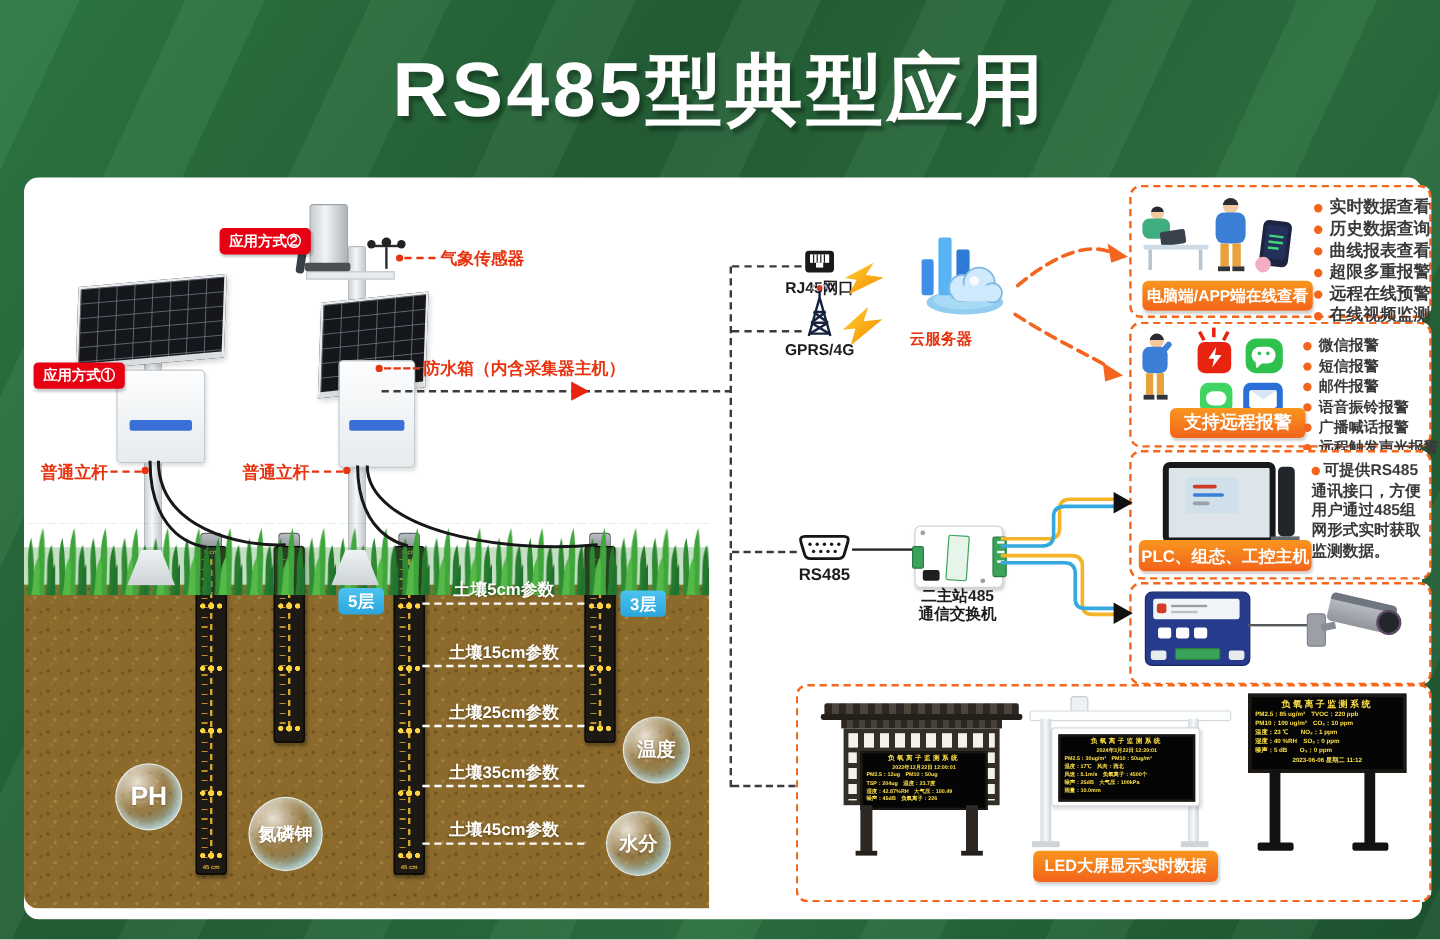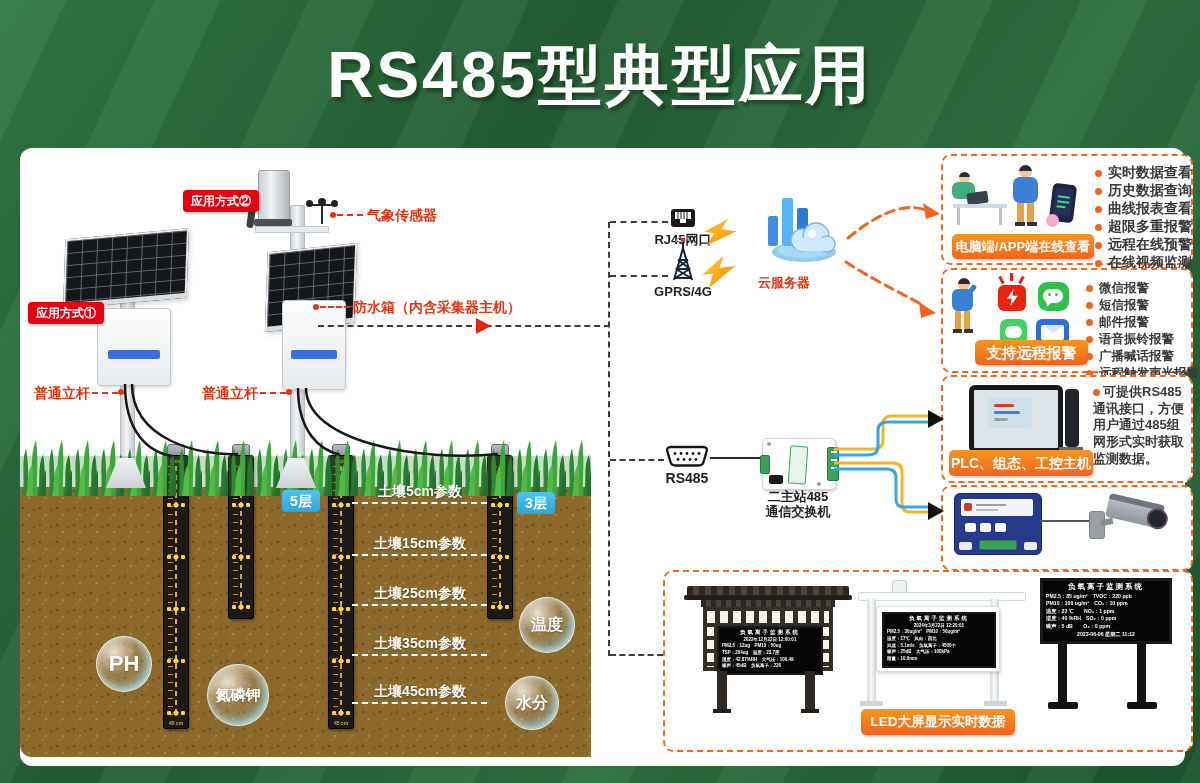--- a/index.html
+++ b/index.html
@@ -57,21 +57,21 @@
   .switch{background:#fff;border:1px solid #cfd4d8;border-radius:5px;box-shadow:1px 2px 3px rgba(0,0,0,.18);}
   .greenblk{background:#3aa35a;border:1px solid #2a7a42;border-radius:2px;}
   
   .panel{background:#fff;border:2px dashed #f4671c;border-radius:10px;}
   .pill{background:linear-gradient(180deg,#f8961f,#f3641c);color:#fff;font-weight:bold;text-align:center;border-radius:5px;
     box-shadow:1px 2px 2px rgba(0,0,0,.18);white-space:nowrap;}
   .b-row{display:flex;align-items:center;gap:6px;font-weight:bold;color:#3a3a3a;white-space:nowrap;}
   .b-dot{width:7px;height:7px;border-radius:50%;background:#f3641c;flex:none;}
   .head{border-radius:50%;background:linear-gradient(180deg,#2b2b33 46%,#f2c9a0 46%);}
   .ledscr{background:#050505;border:2px solid #1c1813;}
-  .led{color:#ffffff;font-weight:bold;line-height:1.45;overflow:hidden;}
+  .led{color:#fde047;font-weight:bold;line-height:1.45;overflow:hidden;}
   .led .t{text-align:center;letter-spacing:2px;}
   .monitor{background:#dde5ea;border:5px solid #17191c;border-radius:6px;}
   .envflap{width:0;height:0;border-left:11px solid transparent;border-right:11px solid transparent;border-top:8px solid #d9e4f7;}
 </style>
 </head>
 <body>
 
 <div class="stage">
 
   <div class="abs title">RS485型典型应用</div>

